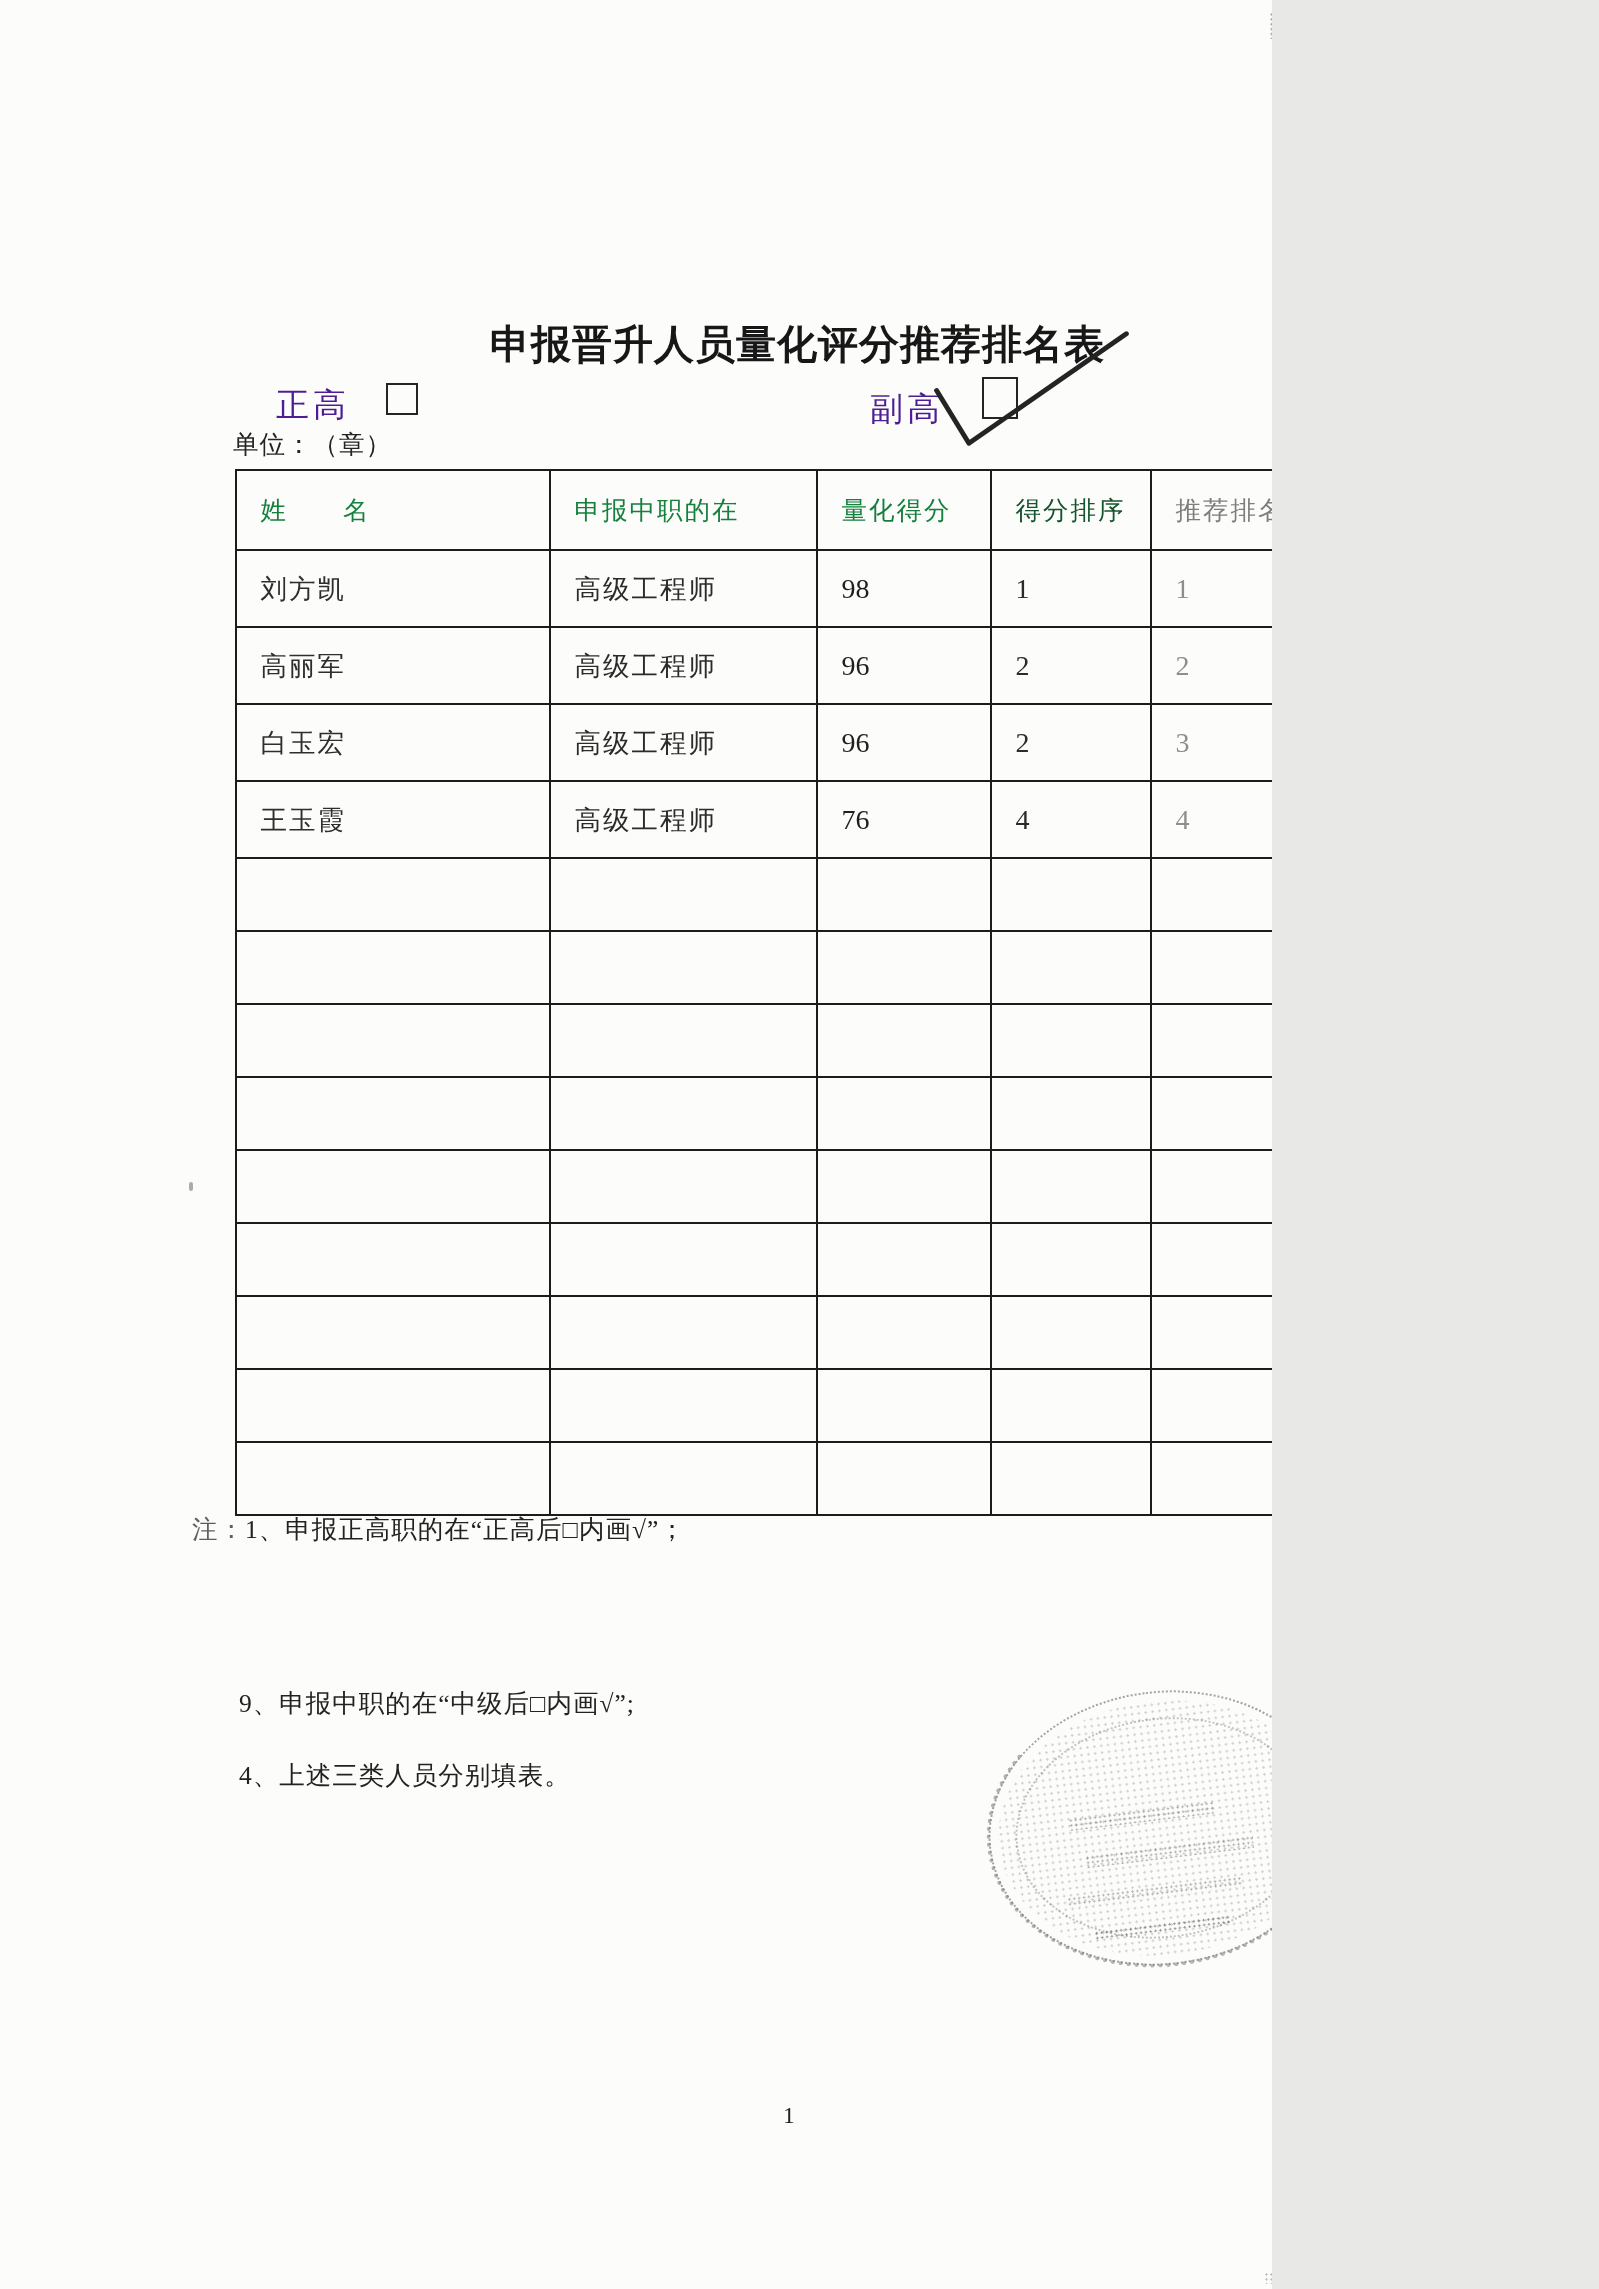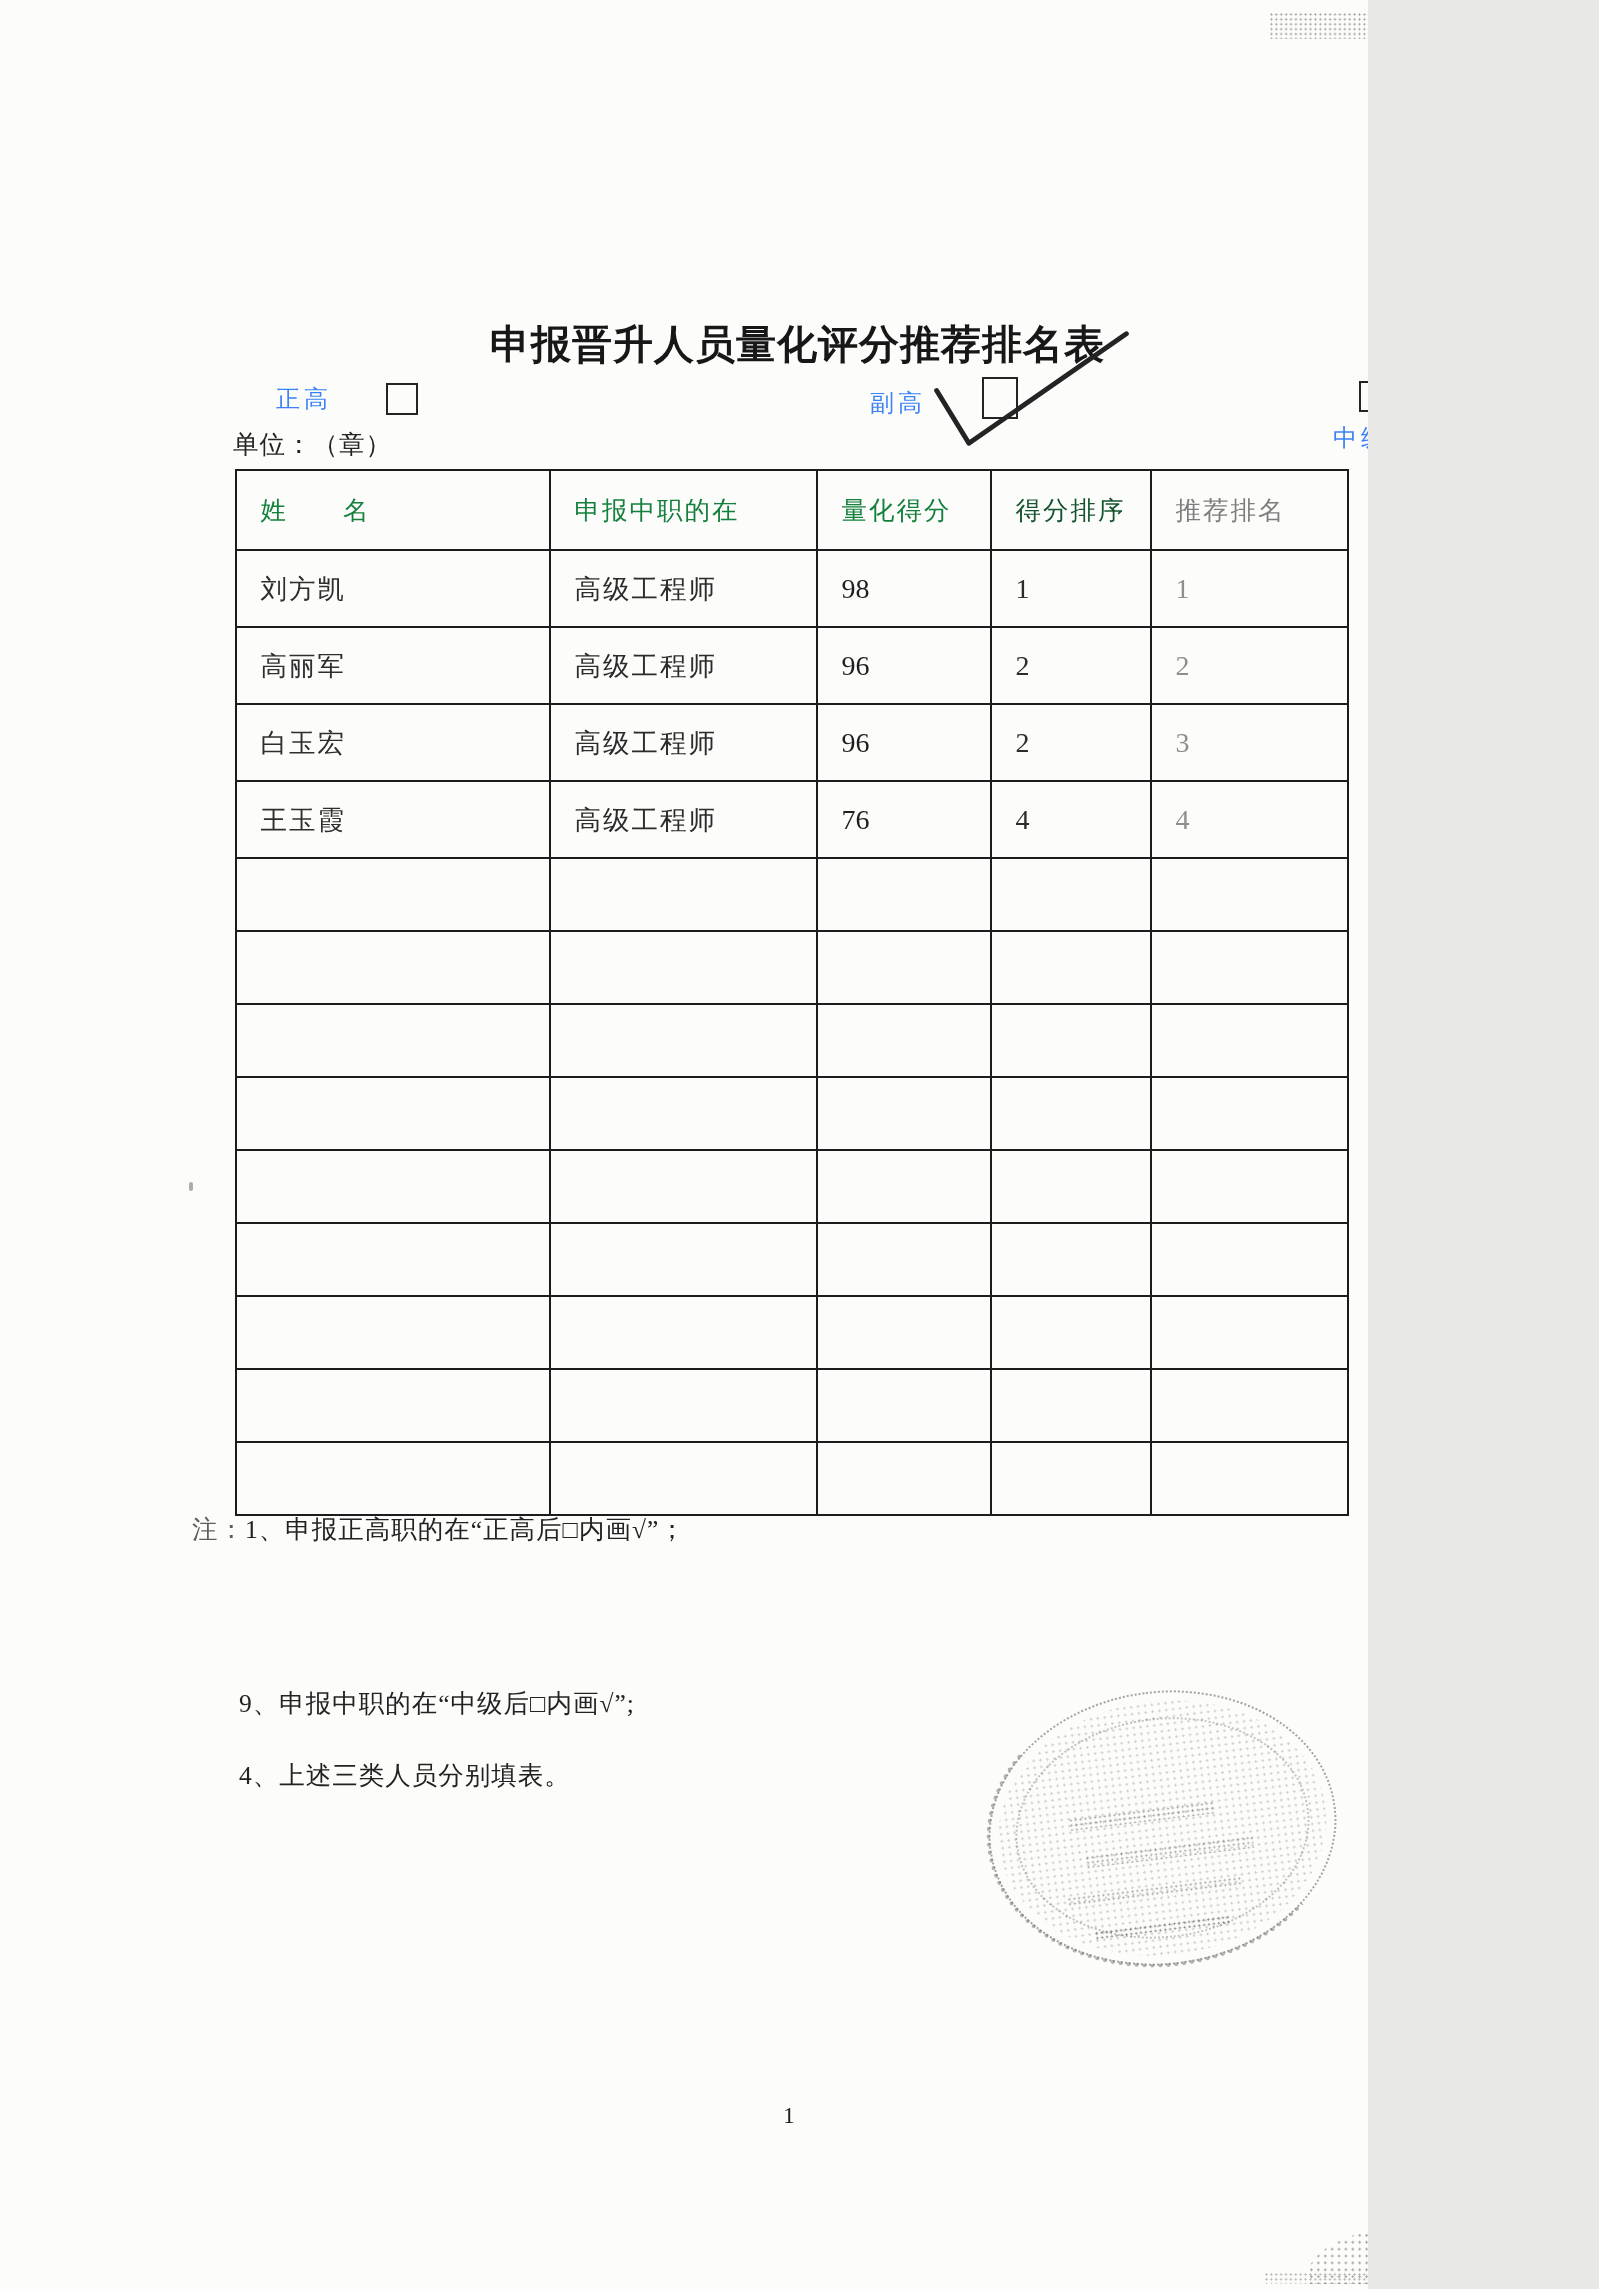--- a/index.html
+++ b/index.html
@@ -1,41 +1,41 @@
 <!DOCTYPE html>
 <html><head>
 <meta charset="utf-8">
 <style>
   html,body{margin:0;padding:0;background:#e8e8e6;}
   .page{
     position:relative;
-    width:1368px;height:2290px;
+    width:1272px;height:2290px;
     background:#fcfcfb;
     font-family:"Liberation Serif", serif;
     color:#1b1b1b;
     overflow:hidden;
   }
   .abs{position:absolute;}
 
   
   .doc-title{
     left:490px;top:317px;
     font-family:"Liberation Sans", sans-serif;
     font-weight:700;
     font-size:40px;
     letter-spacing:1px;
     color:#171717;
     white-space:nowrap;
   }
 
   
   .cat-label{
-    font-size:24px;
+    font-size:33px;
     letter-spacing:3.9px;
-    color:#3b82f6;
+    color:#4c1d95;
     white-space:nowrap;
   }
   .cat-box{
     border:2.5px solid #242424;
     background:transparent;
   }
   .unit-label{
     left:233px;top:427px;
     font-size:25.5px;
     color:#242424;

